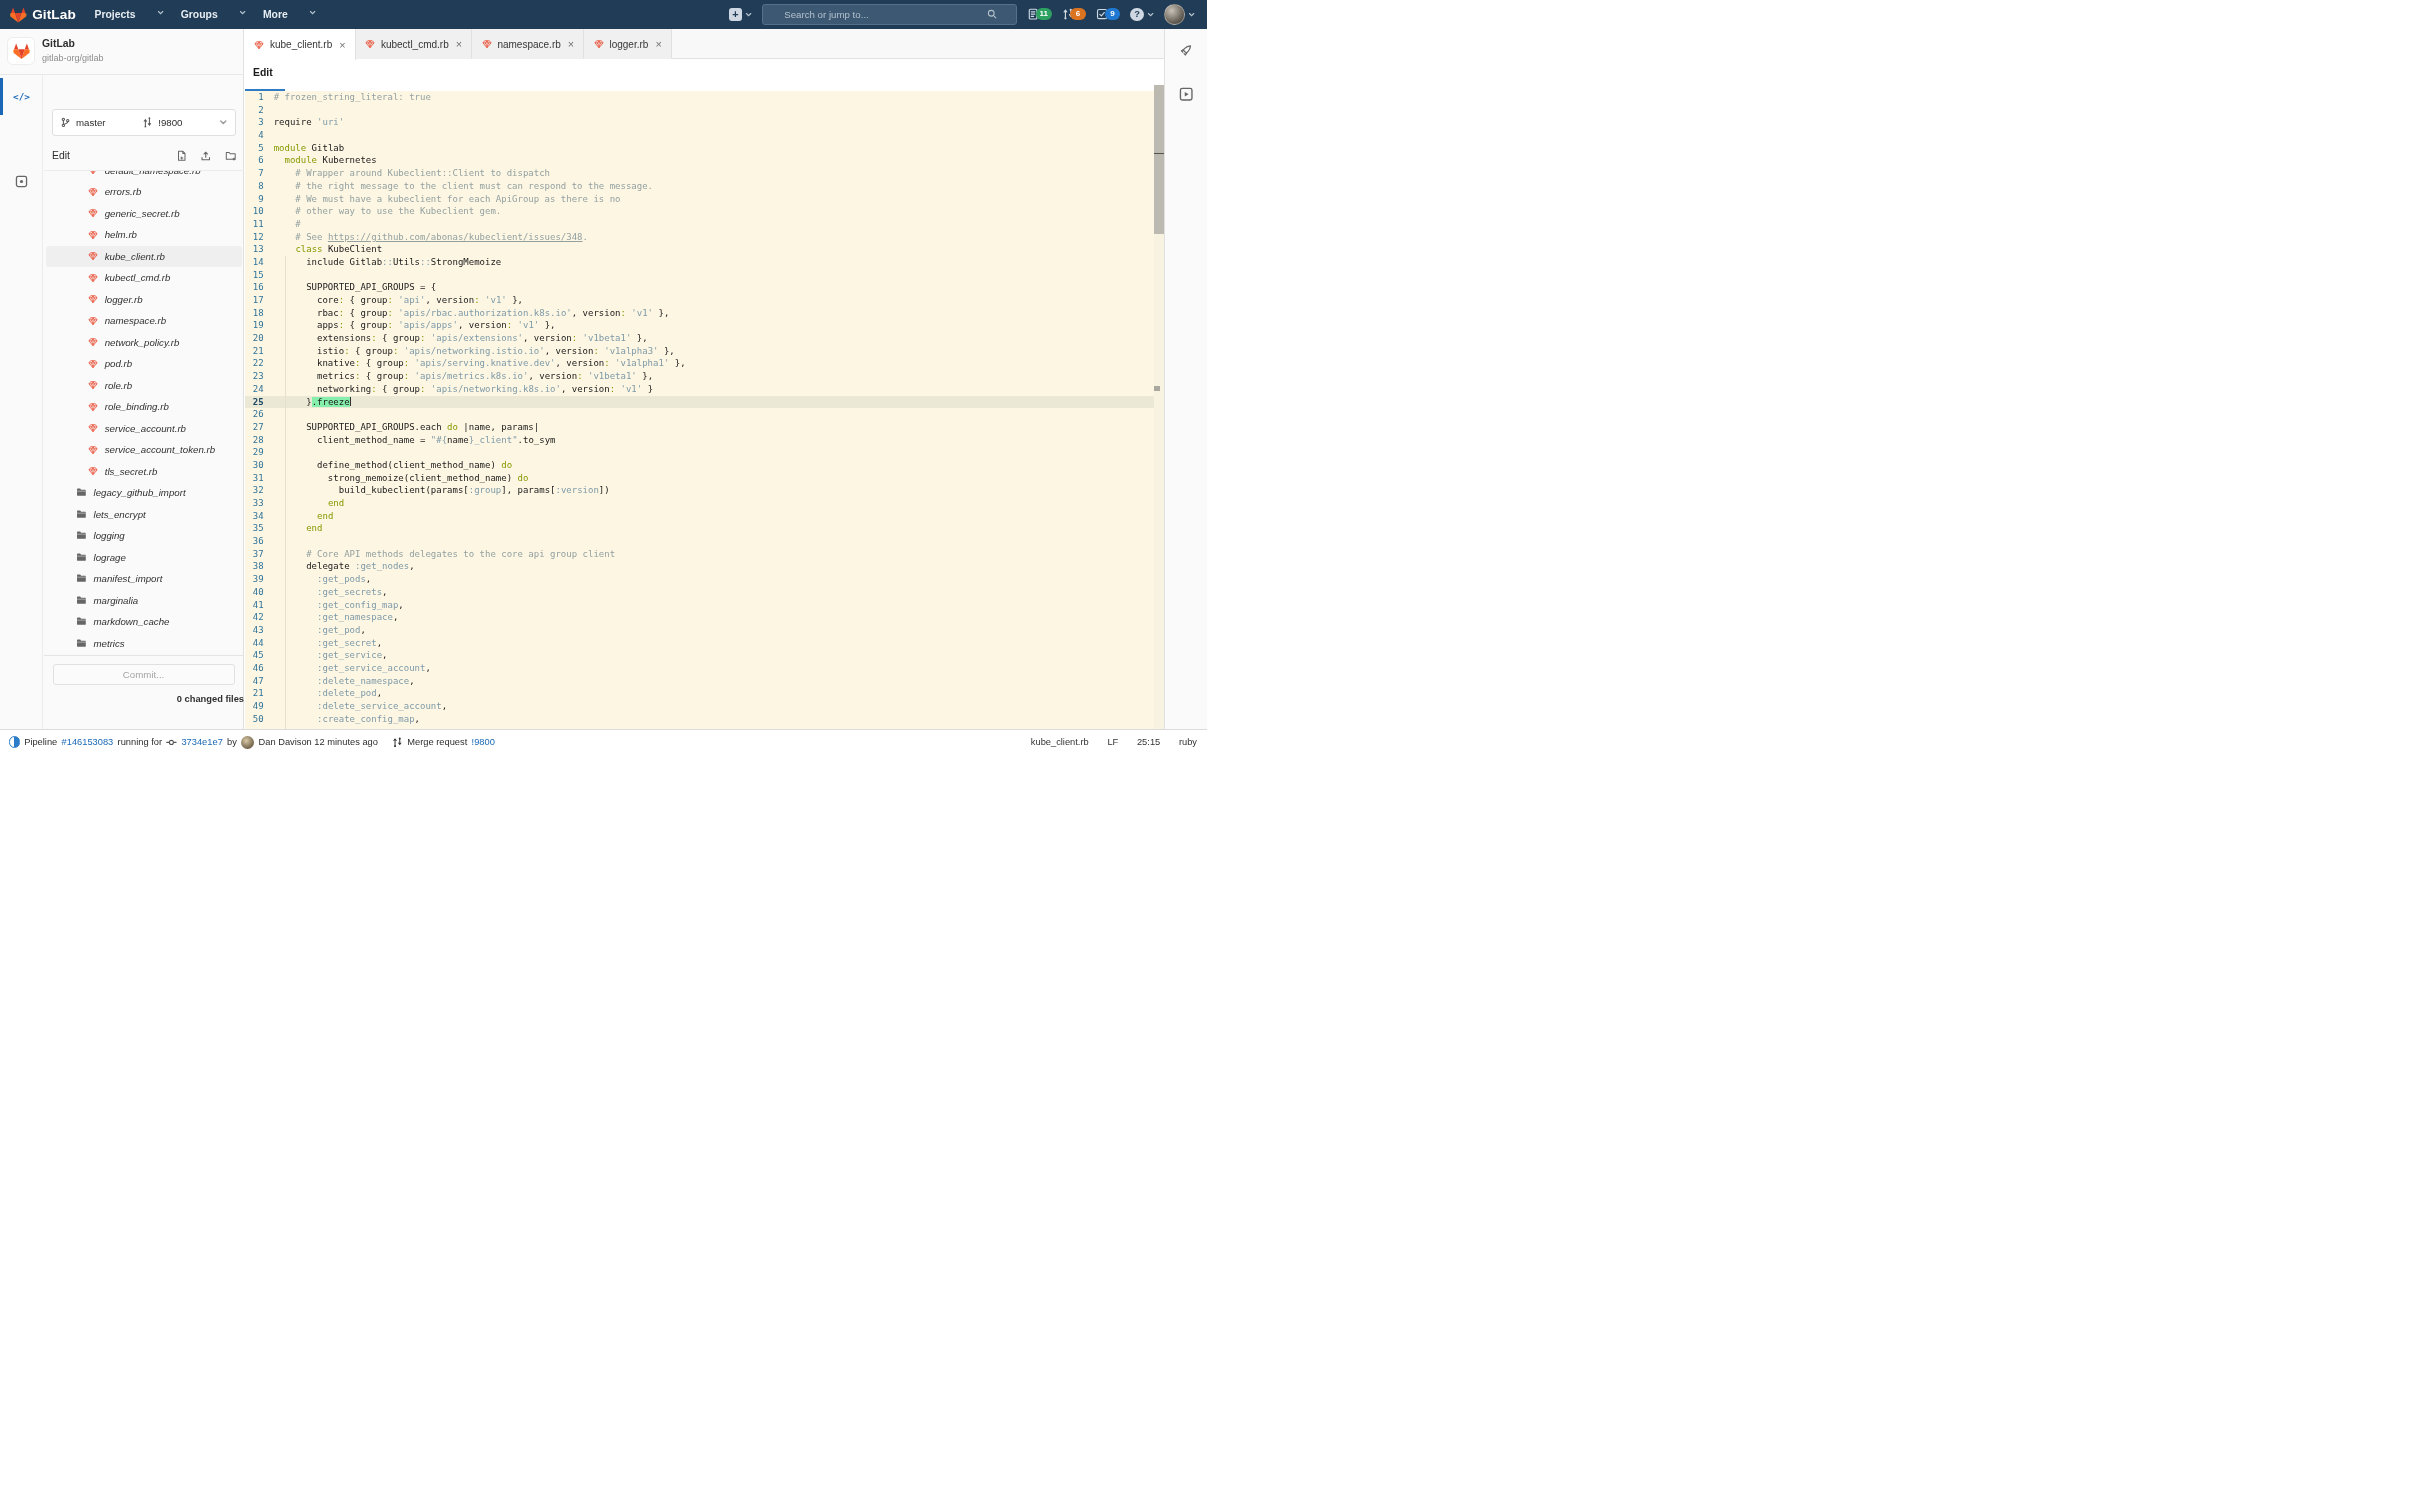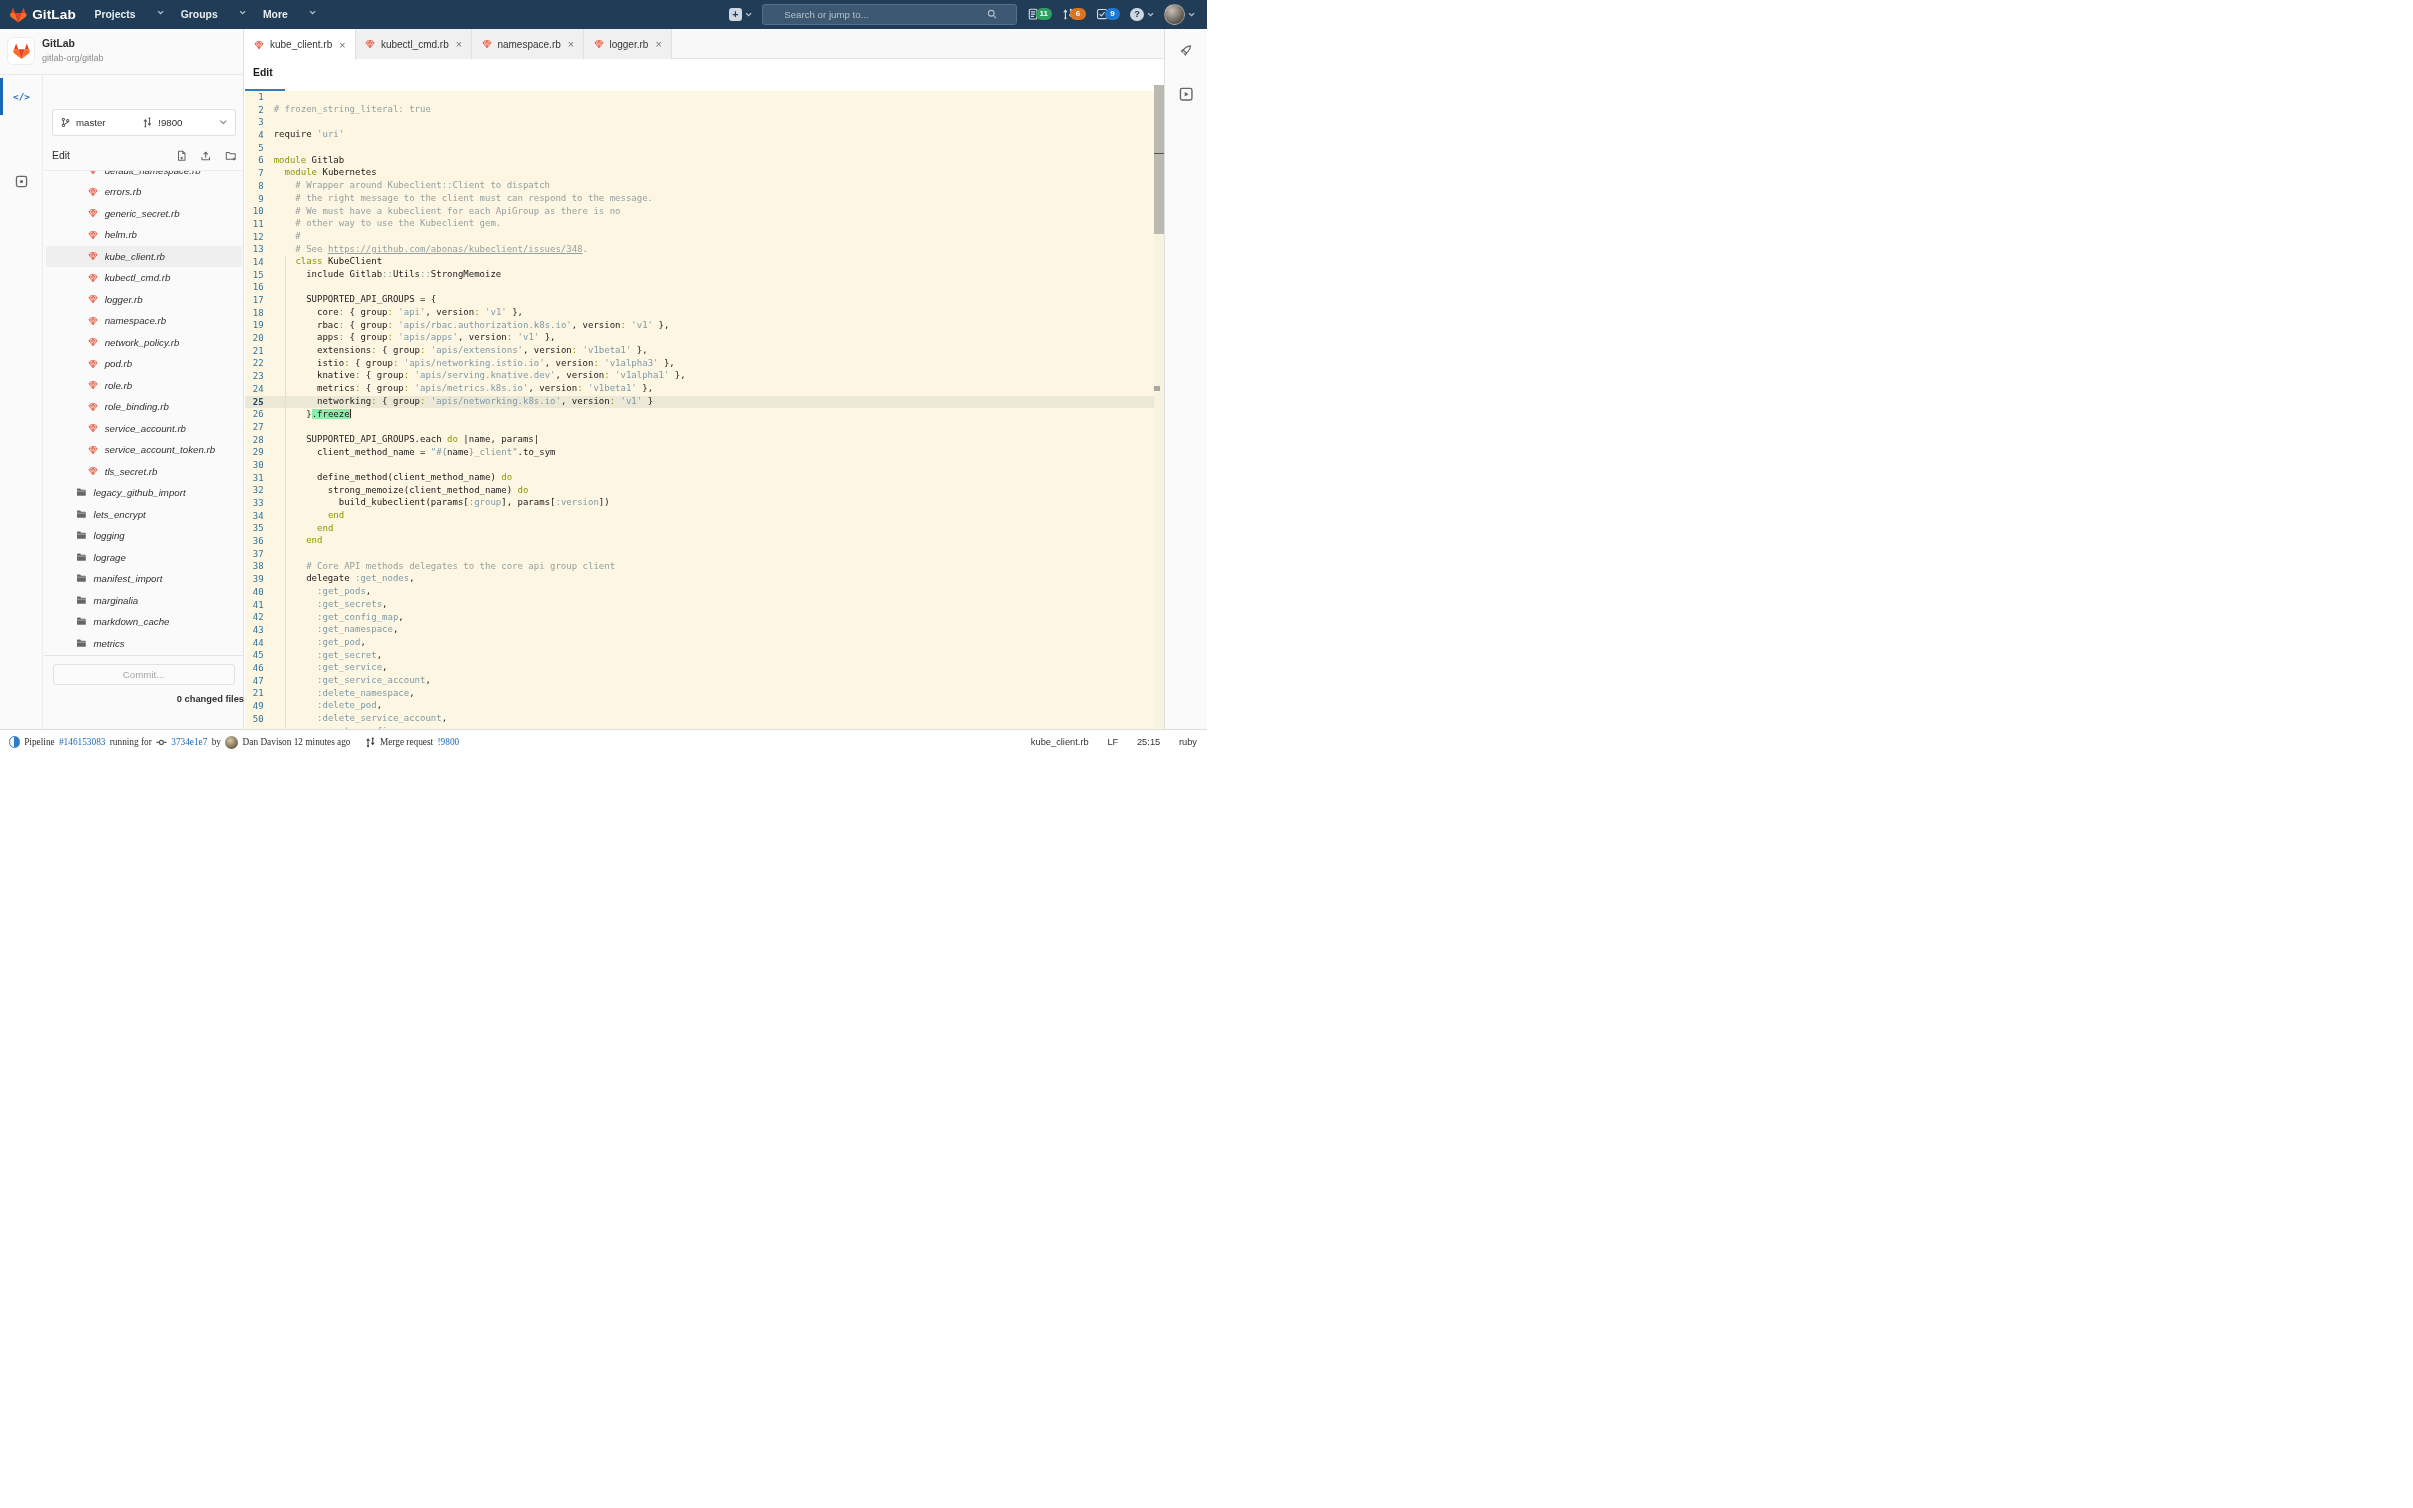--- a/index.html
+++ b/index.html
@@ -61,38 +61,38 @@
   .tab .x{color:#707070;font-size:10.8px;margin-left:1.4px;}
   .tab.active{background:#fff;border-right:0.7px solid #e1e1e1;height:31px;z-index:6;}
   .edithdr{position:absolute;left:245px;top:59px;width:919px;height:32px;background:#fff;}
   .edithdr .t{position:absolute;left:8px;top:8px;font-size:10.4px;font-weight:bold;color:#1a1a1a;}
   .editul{position:absolute;left:0;top:29.5px;width:40px;height:2.9px;background:#2f7cc4;}
   
   .editor{position:absolute;left:245px;top:91px;width:909px;height:638px;background:#fdf6e3;overflow:hidden;}
   .guide{position:absolute;left:40px;top:165px;width:0.7px;height:473px;background:#e6e0cb;}
   .cl{display:flex;height:12.7px;line-height:12.7px;font-family:"DejaVu Sans Mono",monospace;font-size:9px;white-space:pre;}
   .cl .ln{width:18.7px;text-align:right;color:#2f7399;flex:none;user-select:none;}
-  .cl .lc{padding-left:10px;margin-top:12px;}
+  .cl .lc{padding-left:10px;}
   .cl.cur{background:#ece8d6;}
   .cl.cur .ln{color:#1c4a66;font-weight:bold;}
   .tk-p{color:#1a1a1a;} .tk-c{color:#93a1a1;} .tk-k{color:#859900;} .tk-s{color:#7d9aa8;}
   .tk-u{color:#93a1a1;text-decoration:underline;}
   .tk-h{color:#1a1a1a;background:#86efac;}
   .caret{display:inline-block;width:1.1px;height:9.3px;background:#333;vertical-align:-1.4px;}
   .scrollcol{position:absolute;left:1154px;top:91px;width:10px;height:638px;background:#f8f2e0;}
   .thumb{position:absolute;left:0;top:-6.5px;width:10px;height:149px;background:#bcbab0;}
   .thumbline{position:absolute;left:0;top:68px;width:10px;height:1.4px;background:#55524a;}
   .cursormark{position:absolute;left:0;top:295px;width:5.7px;height:5px;background:#a9a79e;}
   
   .rightrail{position:absolute;left:1164px;top:29px;width:43px;height:700px;background:#fafafa;border-left:0.7px solid #e0e0e0;box-sizing:border-box;}
   .rr-item{position:absolute;left:0;width:42px;height:36px;display:flex;align-items:center;justify-content:center;color:#666;}
   
   .statusbar{position:absolute;left:0;top:729px;width:1207px;height:25px;background:#fff;border-top:0.7px solid #dcdcdc;
     box-sizing:border-box;display:flex;align-items:center;font-size:9.3px;color:#2e2e2e;z-index:20;}
-  .sb-left{display:flex;align-items:center;gap:4.3px;padding-left:8.6px;font-family:Liberation Serif, serif;}
+  .sb-left{display:flex;align-items:center;gap:4.3px;padding-left:8.6px;}
   .sb-right{margin-left:auto;display:flex;align-items:center;gap:18.7px;padding-right:10px;color:#333;}
   .link{color:#1b69b6;}
   .pipeicon{width:9.3px;height:9.3px;border-radius:50%;border:1.4px solid #2c7cc9;
     background:linear-gradient(90deg,transparent 50%,#2c7cc9 50%);}
   .sb-avatar{width:13px;height:13px;border-radius:50%;background:radial-gradient(circle at 40% 35%,#d8c9a8,#7a6a50 65%,#433a2c);}
   .mrgap{margin-left:10px;}
 </style>
 </head>
 <body>
 

